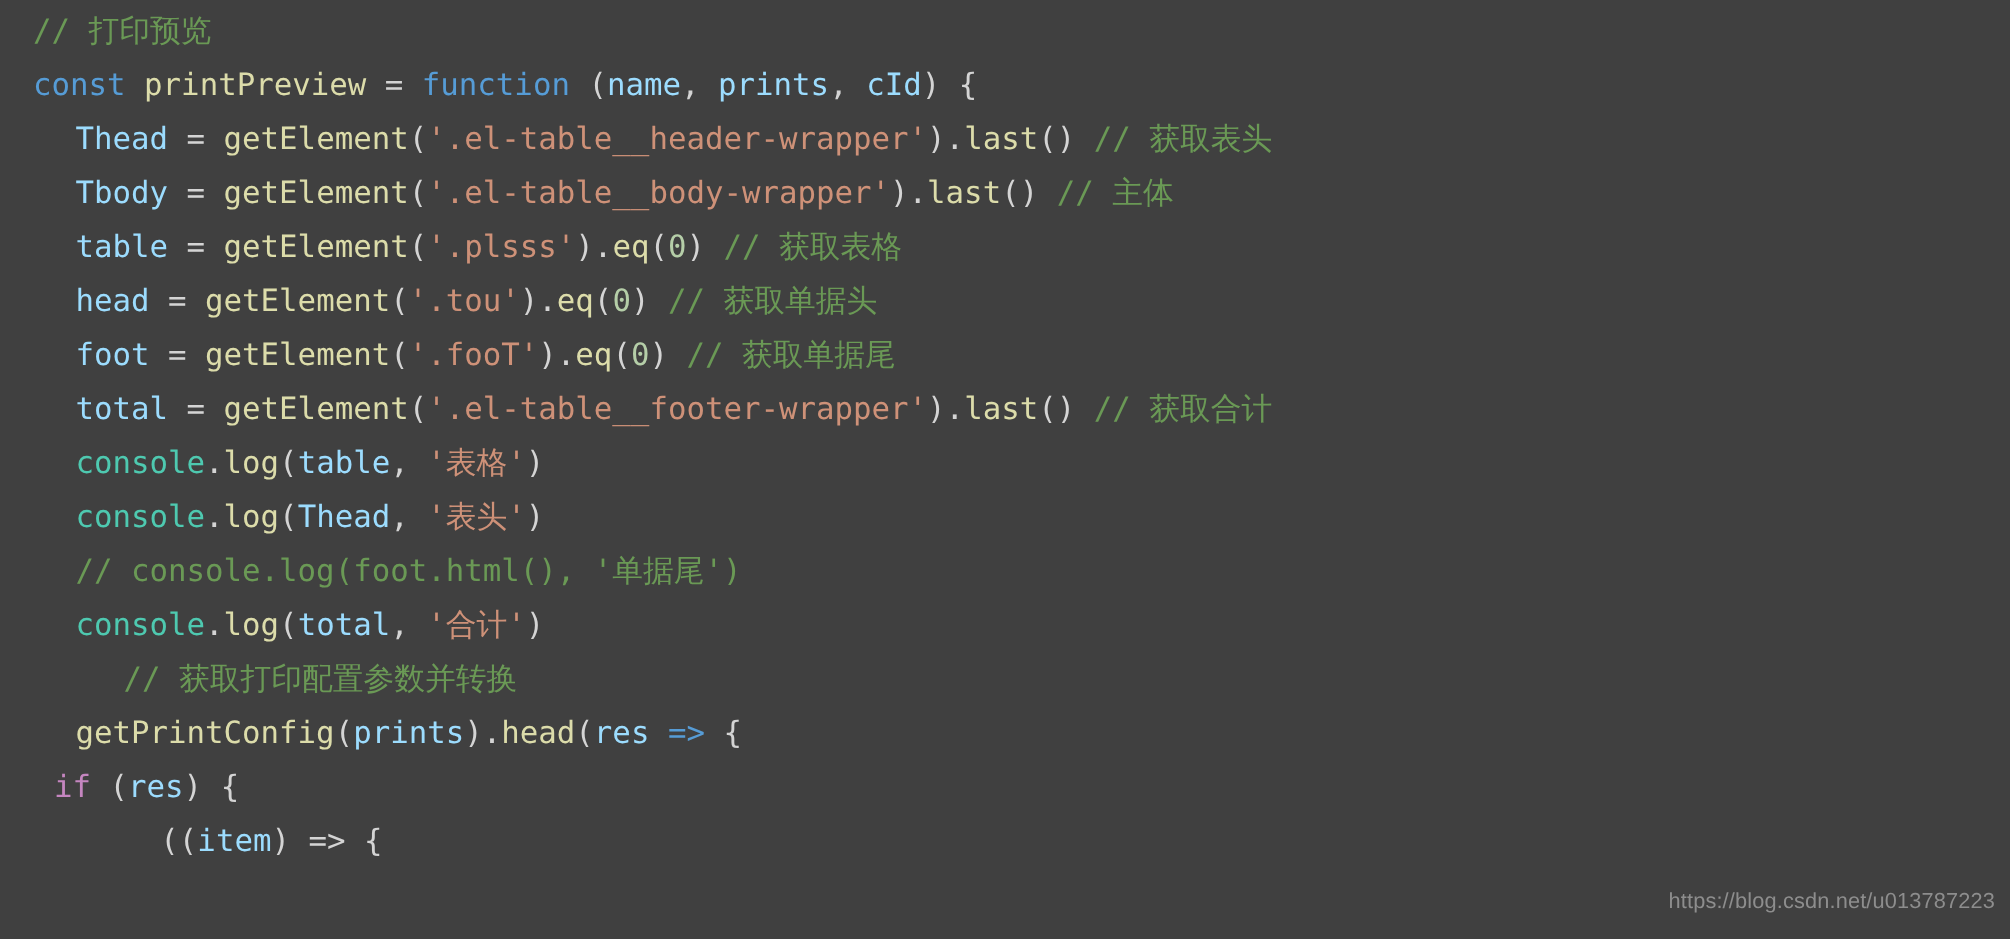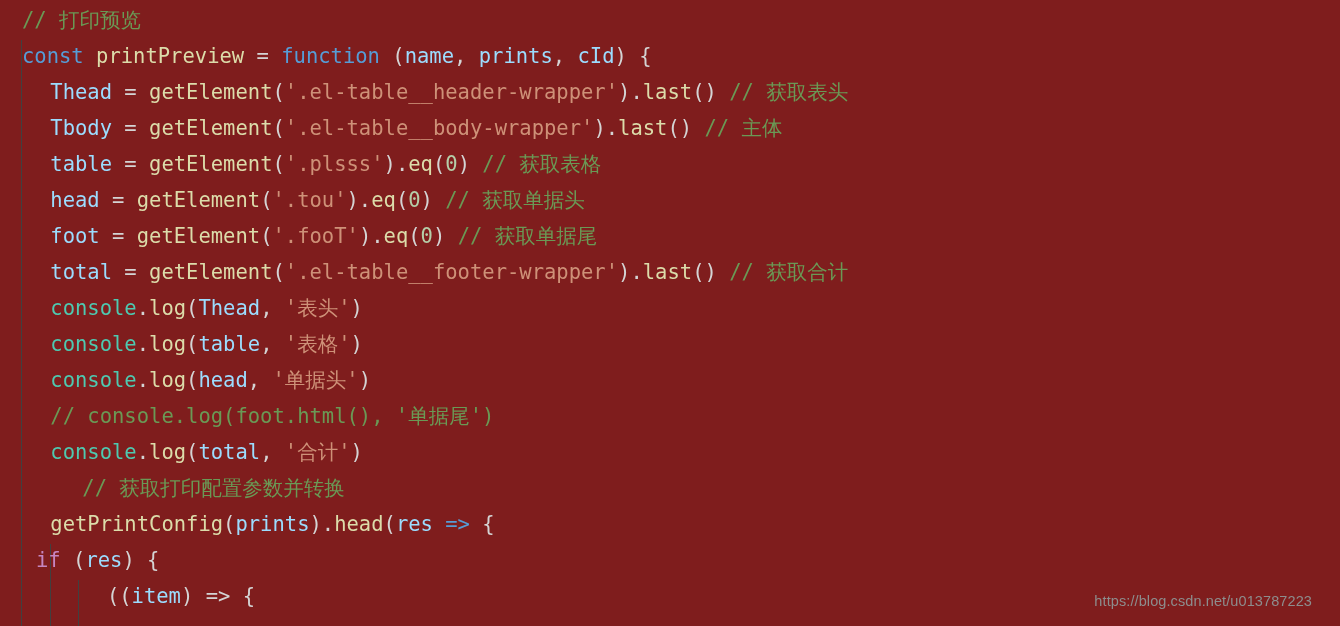--- a/index.html
+++ b/index.html
@@ -4,21 +4,21 @@
 <style>
   html, body {
     margin: 0;
     padding: 0;
     background: #222222;
   }
   #editor {
     position: relative;
     width: 1340px;
     height: 626px;
-    background: #7f1d1d;
+    background: #404040;
     overflow: hidden;
     font-family: "DejaVu Sans Mono", "Liberation Mono", monospace;
     font-size: 20.5px;
     line-height: 36px;
     letter-spacing: 0px;
     -webkit-font-smoothing: antialiased;
   }
   .code-area {
     position: absolute;
     left: 0;
@@ -52,21 +52,21 @@
   .t-func    { color: #dcdcaa; }
   .t-var     { color: #9cdcfe; margin-top: 20px; }
   .t-builtin { color: #4ec9b0; }
   .t-string  { color: #ce9178; }
   .t-number  { color: #b5cea8; }
   .t-op      { color: #d4d4d4; }
   .t-punct   { color: #d4d4d4; }
 
   .watermark {
     position: absolute;
-    right: 28px;
+    right: 10px;
     bottom: 18px;
     color: #8d8d8d;
     font-family: "Liberation Sans", sans-serif;
     font-size: 14.5px;
     line-height: 14.5px;
     letter-spacing: 0.1px;
     white-space: pre;
   }
 </style>
 </head>
@@ -82,23 +82,22 @@
 
   <div class="code-area" id="code-area">
       <div class="line" style="padding-left: 22px;"><span class="t-comment">// 打印预览</span></div>
       <div class="line" style="padding-left: 22px;"><span class="t-keyword">const</span><span class="t-plain"> </span><span class="t-func">printPreview</span><span class="t-plain"> </span><span class="t-op">=</span><span class="t-plain"> </span><span class="t-keyword">function</span><span class="t-plain"> </span><span class="t-punct">(</span><span class="t-var">name</span><span class="t-punct">, </span><span class="t-var">prints</span><span class="t-punct">, </span><span class="t-var">cId</span><span class="t-punct">) {</span></div>
       <div class="line" style="padding-left: 50.3px;"><span class="t-var">Thead</span><span class="t-plain"> </span><span class="t-op">=</span><span class="t-plain"> </span><span class="t-func">getElement</span><span class="t-punct">(</span><span class="t-string">'.el-table__header-wrapper'</span><span class="t-punct">).</span><span class="t-func">last</span><span class="t-punct">()</span><span class="t-plain"> </span><span class="t-comment">// 获取表头</span></div>
       <div class="line" style="padding-left: 50.3px;"><span class="t-var">Tbody</span><span class="t-plain"> </span><span class="t-op">=</span><span class="t-plain"> </span><span class="t-func">getElement</span><span class="t-punct">(</span><span class="t-string">'.el-table__body-wrapper'</span><span class="t-punct">).</span><span class="t-func">last</span><span class="t-punct">()</span><span class="t-plain"> </span><span class="t-comment">// 主体</span></div>
       <div class="line" style="padding-left: 50.3px;"><span class="t-var">table</span><span class="t-plain"> </span><span class="t-op">=</span><span class="t-plain"> </span><span class="t-func">getElement</span><span class="t-punct">(</span><span class="t-string">'.plsss'</span><span class="t-punct">).</span><span class="t-func">eq</span><span class="t-punct">(</span><span class="t-number">0</span><span class="t-punct">)</span><span class="t-plain"> </span><span class="t-comment">// 获取表格</span></div>
       <div class="line" style="padding-left: 50.3px;"><span class="t-var">head</span><span class="t-plain"> </span><span class="t-op">=</span><span class="t-plain"> </span><span class="t-func">getElement</span><span class="t-punct">(</span><span class="t-string">'.tou'</span><span class="t-punct">).</span><span class="t-func">eq</span><span class="t-punct">(</span><span class="t-number">0</span><span class="t-punct">)</span><span class="t-plain"> </span><span class="t-comment">// 获取单据头</span></div>
       <div class="line" style="padding-left: 50.3px;"><span class="t-var">foot</span><span class="t-plain"> </span><span class="t-op">=</span><span class="t-plain"> </span><span class="t-func">getElement</span><span class="t-punct">(</span><span class="t-string">'.fooT'</span><span class="t-punct">).</span><span class="t-func">eq</span><span class="t-punct">(</span><span class="t-number">0</span><span class="t-punct">)</span><span class="t-plain"> </span><span class="t-comment">// 获取单据尾</span></div>
       <div class="line" style="padding-left: 50.3px;"><span class="t-var">total</span><span class="t-plain"> </span><span class="t-op">=</span><span class="t-plain"> </span><span class="t-func">getElement</span><span class="t-punct">(</span><span class="t-string">'.el-table__footer-wrapper'</span><span class="t-punct">).</span><span class="t-func">last</span><span class="t-punct">()</span><span class="t-plain"> </span><span class="t-comment">// 获取合计</span></div>
+      <div class="line" style="padding-left: 50.3px;"><span class="t-builtin">console</span><span class="t-punct">.</span><span class="t-func">log</span><span class="t-punct">(</span><span class="t-var">table</span><span class="t-punct">, </span><span class="t-string">'表格'</span><span class="t-punct">)</span></div>
       <div class="line" style="padding-left: 50.3px;"><span class="t-builtin">console</span><span class="t-punct">.</span><span class="t-func">log</span><span class="t-punct">(</span><span class="t-var">Thead</span><span class="t-punct">, </span><span class="t-string">'表头'</span><span class="t-punct">)</span></div>
-      <div class="line" style="padding-left: 50.3px;"><span class="t-builtin">console</span><span class="t-punct">.</span><span class="t-func">log</span><span class="t-punct">(</span><span class="t-var">table</span><span class="t-punct">, </span><span class="t-string">'表格'</span><span class="t-punct">)</span></div>
-      <div class="line" style="padding-left: 50.3px;"><span class="t-builtin">console</span><span class="t-punct">.</span><span class="t-func">log</span><span class="t-punct">(</span><span class="t-var">head</span><span class="t-punct">, </span><span class="t-string">'单据头'</span><span class="t-punct">)</span></div>
       <div class="line" style="padding-left: 50.3px;"><span class="t-comment">// console.log(foot.html(), '单据尾')</span></div>
       <div class="line" style="padding-left: 50.3px;"><span class="t-builtin">console</span><span class="t-punct">.</span><span class="t-func">log</span><span class="t-punct">(</span><span class="t-var">total</span><span class="t-punct">, </span><span class="t-string">'合计'</span><span class="t-punct">)</span></div>
       <div class="line" style="padding-left: 50.3px; margin-left: 32px;"><span class="t-comment">// 获取打印配置参数并转换</span></div>
       <div class="line" style="padding-left: 50.3px;"><span class="t-func">getPrintConfig</span><span class="t-punct">(</span><span class="t-var">prints</span><span class="t-punct">).</span><span class="t-func">head</span><span class="t-punct">(</span><span class="t-var">res</span><span class="t-plain"> </span><span class="t-keyword">=&gt;</span><span class="t-punct"> {</span></div>
       <div class="line" style="padding-left: 36px;"><span class="t-control">if</span><span class="t-plain"> </span><span class="t-punct">(</span><span class="t-var">res</span><span class="t-punct">) {</span></div>
       <div class="line" style="padding-left: 106.9px;"><span class="t-punct">((</span><span class="t-var">item</span><span class="t-punct">) =&gt; {</span></div>
     </div>
 
   <div class="watermark">https://blog.csdn.net/u013787223</div>
 

